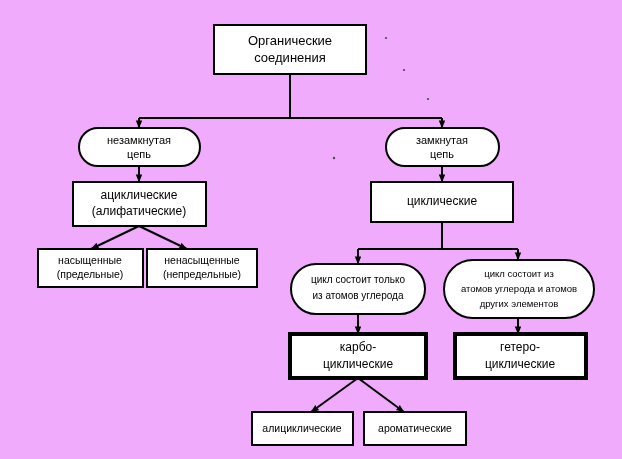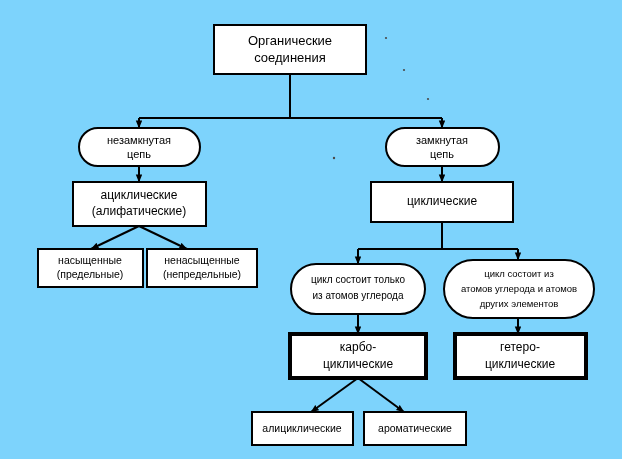--- a/index.html
+++ b/index.html
@@ -7,21 +7,21 @@
     padding: 0;
     background: #ffffff;
   }
   body {
     font-family: "Liberation Sans", sans-serif;
   }
   #diagram-root {
     position: relative;
     width: 622px;
     height: 459px;
-    background: #7dd3fc;
+    background: #f0abfc;
     overflow: hidden;
   }
   svg.flow {
     position: absolute;
     left: 0;
     top: 0;
     width: 622px;
     height: 459px;
   }
   .node-text {

